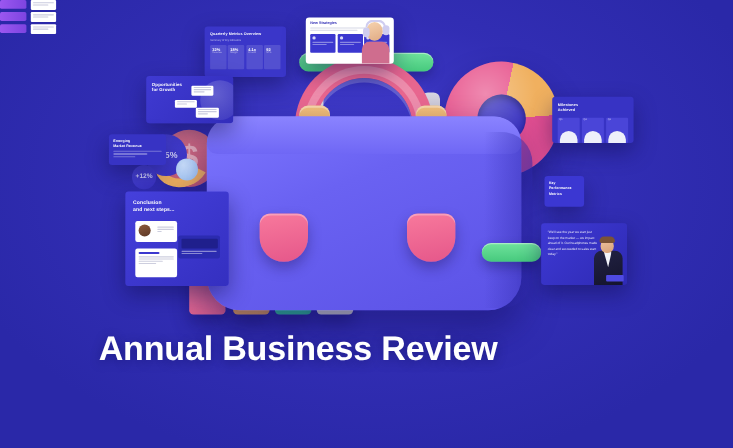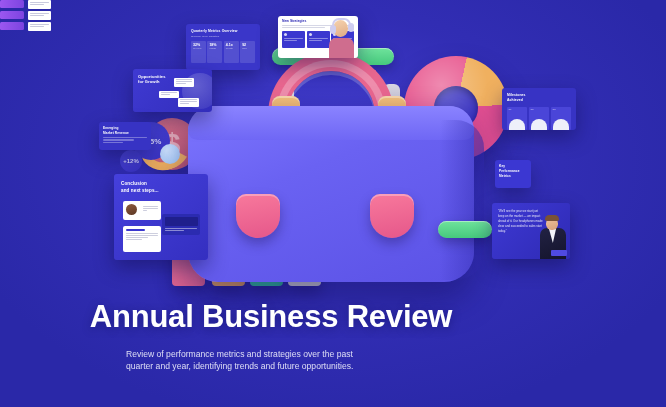--- a/index.html
+++ b/index.html
@@ -464,15 +464,14 @@
         <div class="head"></div>
         <div class="hair"></div>
       </div>
       <div class="badge"></div>
     </div>
 
   </div>
 
   <div class="text-wrap">
     <h1 class="title">Annual Business Review</h1>
-    <p class="subtitle">Review of performance metrics and strategies over the past quarter and year, identifying trends and future opportunities.</p>
   </div>
 </div>
 
 </body></html>

